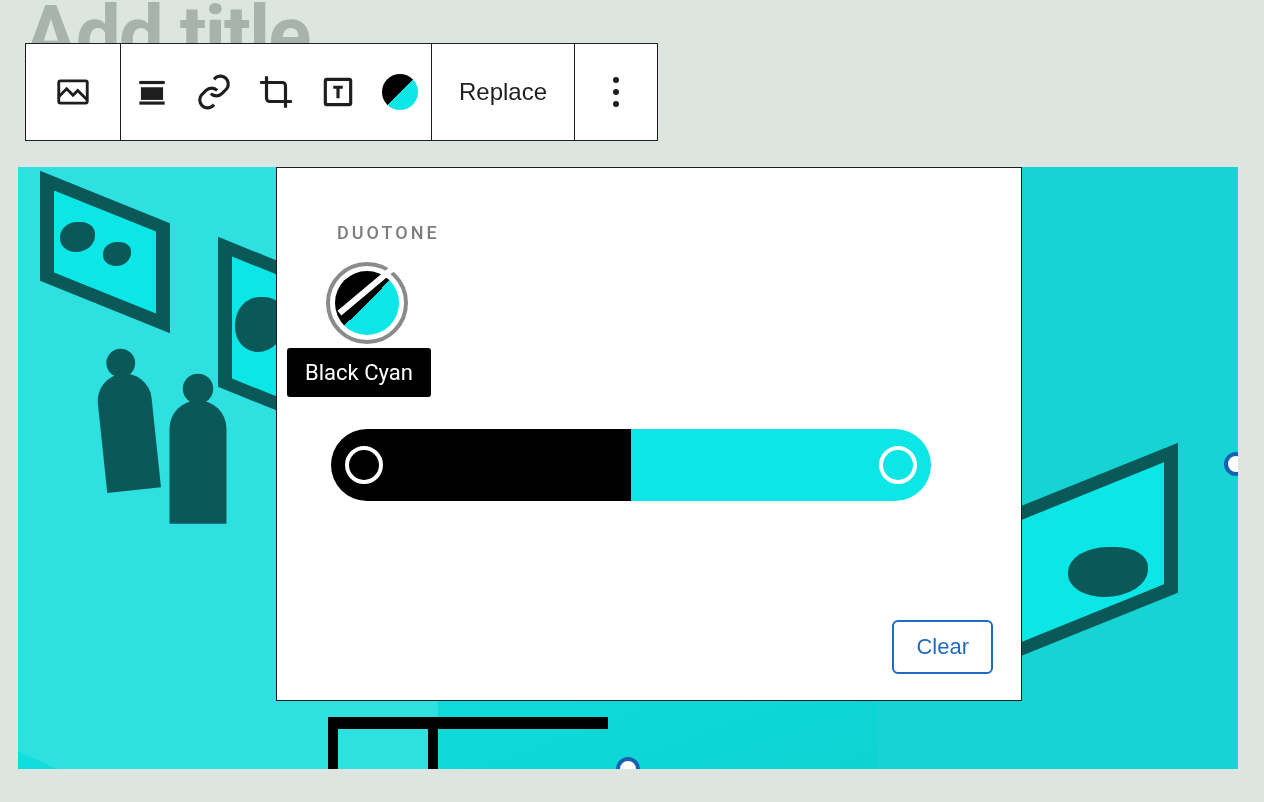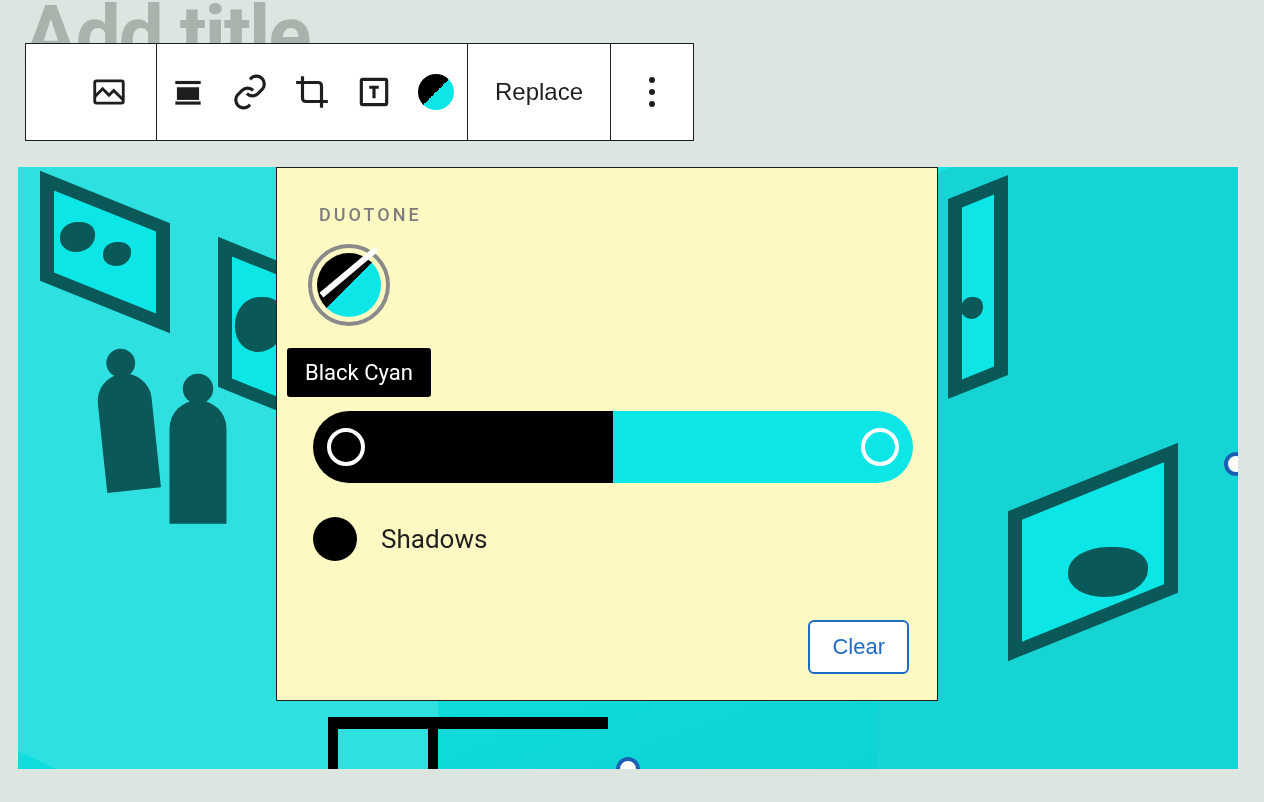--- a/index.html
+++ b/index.html
@@ -25,21 +25,20 @@
 
     .toolbar {
       position: absolute;
       top: 43px;
       left: 25px;
       background: #fff;
       border: 1px solid #1e1e1e;
       display: flex;
       height: 98px;
       z-index: 10;
-      padding-left: 36px;
     }
 
     .toolbar-group {
       display: flex;
       align-items: center;
       border-right: 1px solid #1e1e1e;
     }
     .toolbar-group:last-child { border-right: none; }
 
     .toolbar-btn {
@@ -139,25 +138,25 @@
       border-radius: 50%;
       z-index: 5;
     }
     .handle-right { right: -10px; top: 285px; }
     .handle-bottom { left: 598px; bottom: -12px; }
 
     .popover {
       position: absolute;
       top: 167px;
       left: 276px;
-      width: 662px;
+      width: 746px;
       height: 534px;
-      background: #fef9c3;
+      background: #ffffff;
       border: 1px solid #1e1e1e;
-      padding: 36px;
+      padding: 54px;
       z-index: 20;
     }
 
     .popover-title {
       font-size: 18px;
       font-weight: 500;
       letter-spacing: 3px;
       color: #7d7d7d;
       text-transform: uppercase;
       margin-bottom: 28px;
@@ -314,20 +313,16 @@
     <span class="preset-slash"></span>
   </button>
 
   <div class="tooltip">Black Cyan</div>
 
   <div class="grad-bar">
     <span class="grad-stop left"></span>
     <span class="grad-stop right"></span>
   </div>
 
-  <div class="color-row">
-    <span class="color-circle" style="background:#000"></span>
-    <span class="color-label">Shadows</span>
-  </div>
 
 
   <button class="clear-btn">Clear</button>
 </div>
 
 </body></html>

